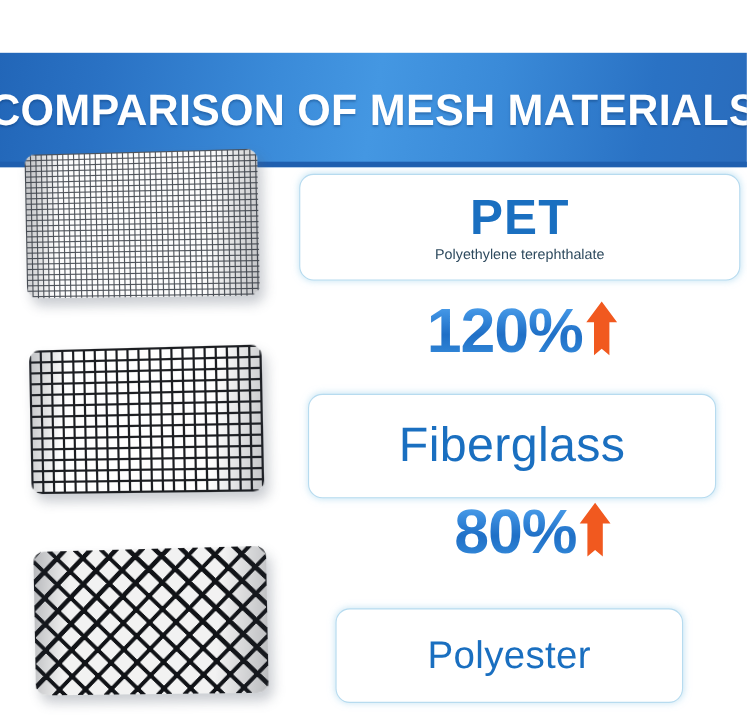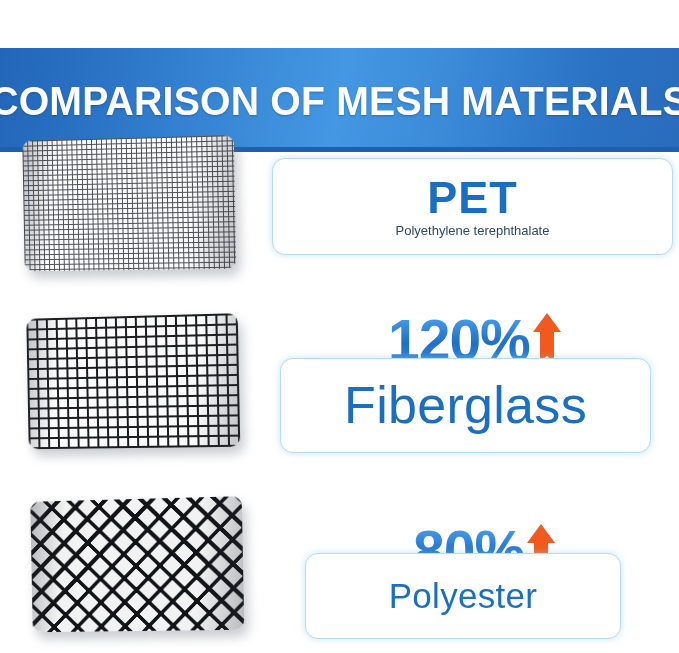--- a/index.html
+++ b/index.html
@@ -157,21 +157,21 @@
     line-height: 1.02;
     white-space: nowrap;
   }
   #pet-title {
     font-size: 45px;
     font-weight: bold;
     letter-spacing: 1px;
     margin-bottom: 3px;
   }
   #fiberglass-title {
-    font-size: 52px;
+    font-size: 44px;
     font-weight: 500;
     letter-spacing: 0.3px;
   }
   #polyester-title {
     font-size: 35px;
     font-weight: 500;
     letter-spacing: 0.3px;
   }
   .card-subtitle {
     font-size: 13px;
@@ -179,24 +179,23 @@
     color: #2e4a5e;
     white-space: nowrap;
   }
 
   
   .percent-badge {
     position: absolute;
     display: flex;
     align-items: flex-start;
     white-space: nowrap;
-    margin-top: 39px;
   }
   #badge-120 { left: 122px; top: 169px; }
-  #badge-80  { left: 147px; top: 380px; }
+  #badge-80  { left: 147px; top: 352px; }
 
   .percent-value {
     font-family: "Liberation Sans", sans-serif;
     font-weight: bold;
     font-size: 57px;
     letter-spacing: -1px;
     background: linear-gradient(180deg,
         #56a7ef 0%,
         #3c8fe0 22%,
         #1f6fc6 55%,

